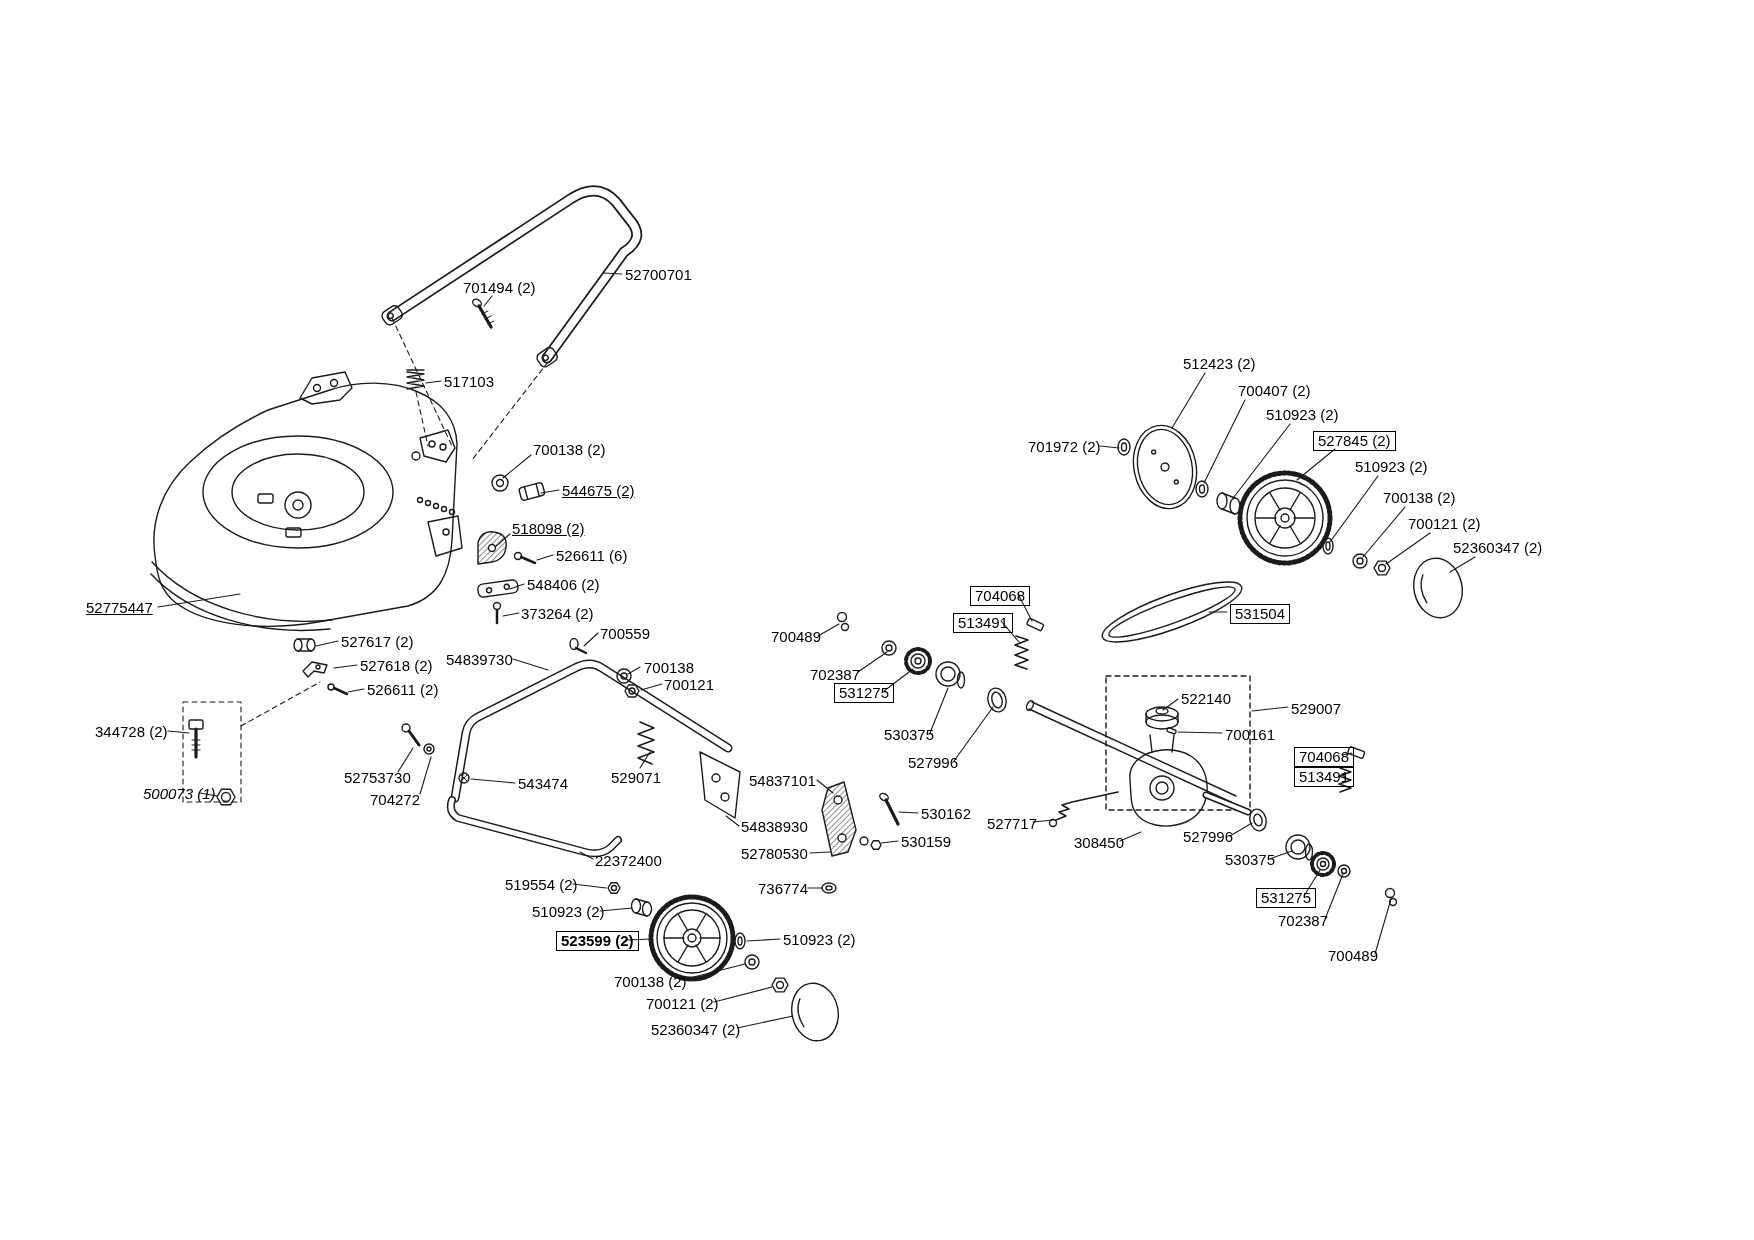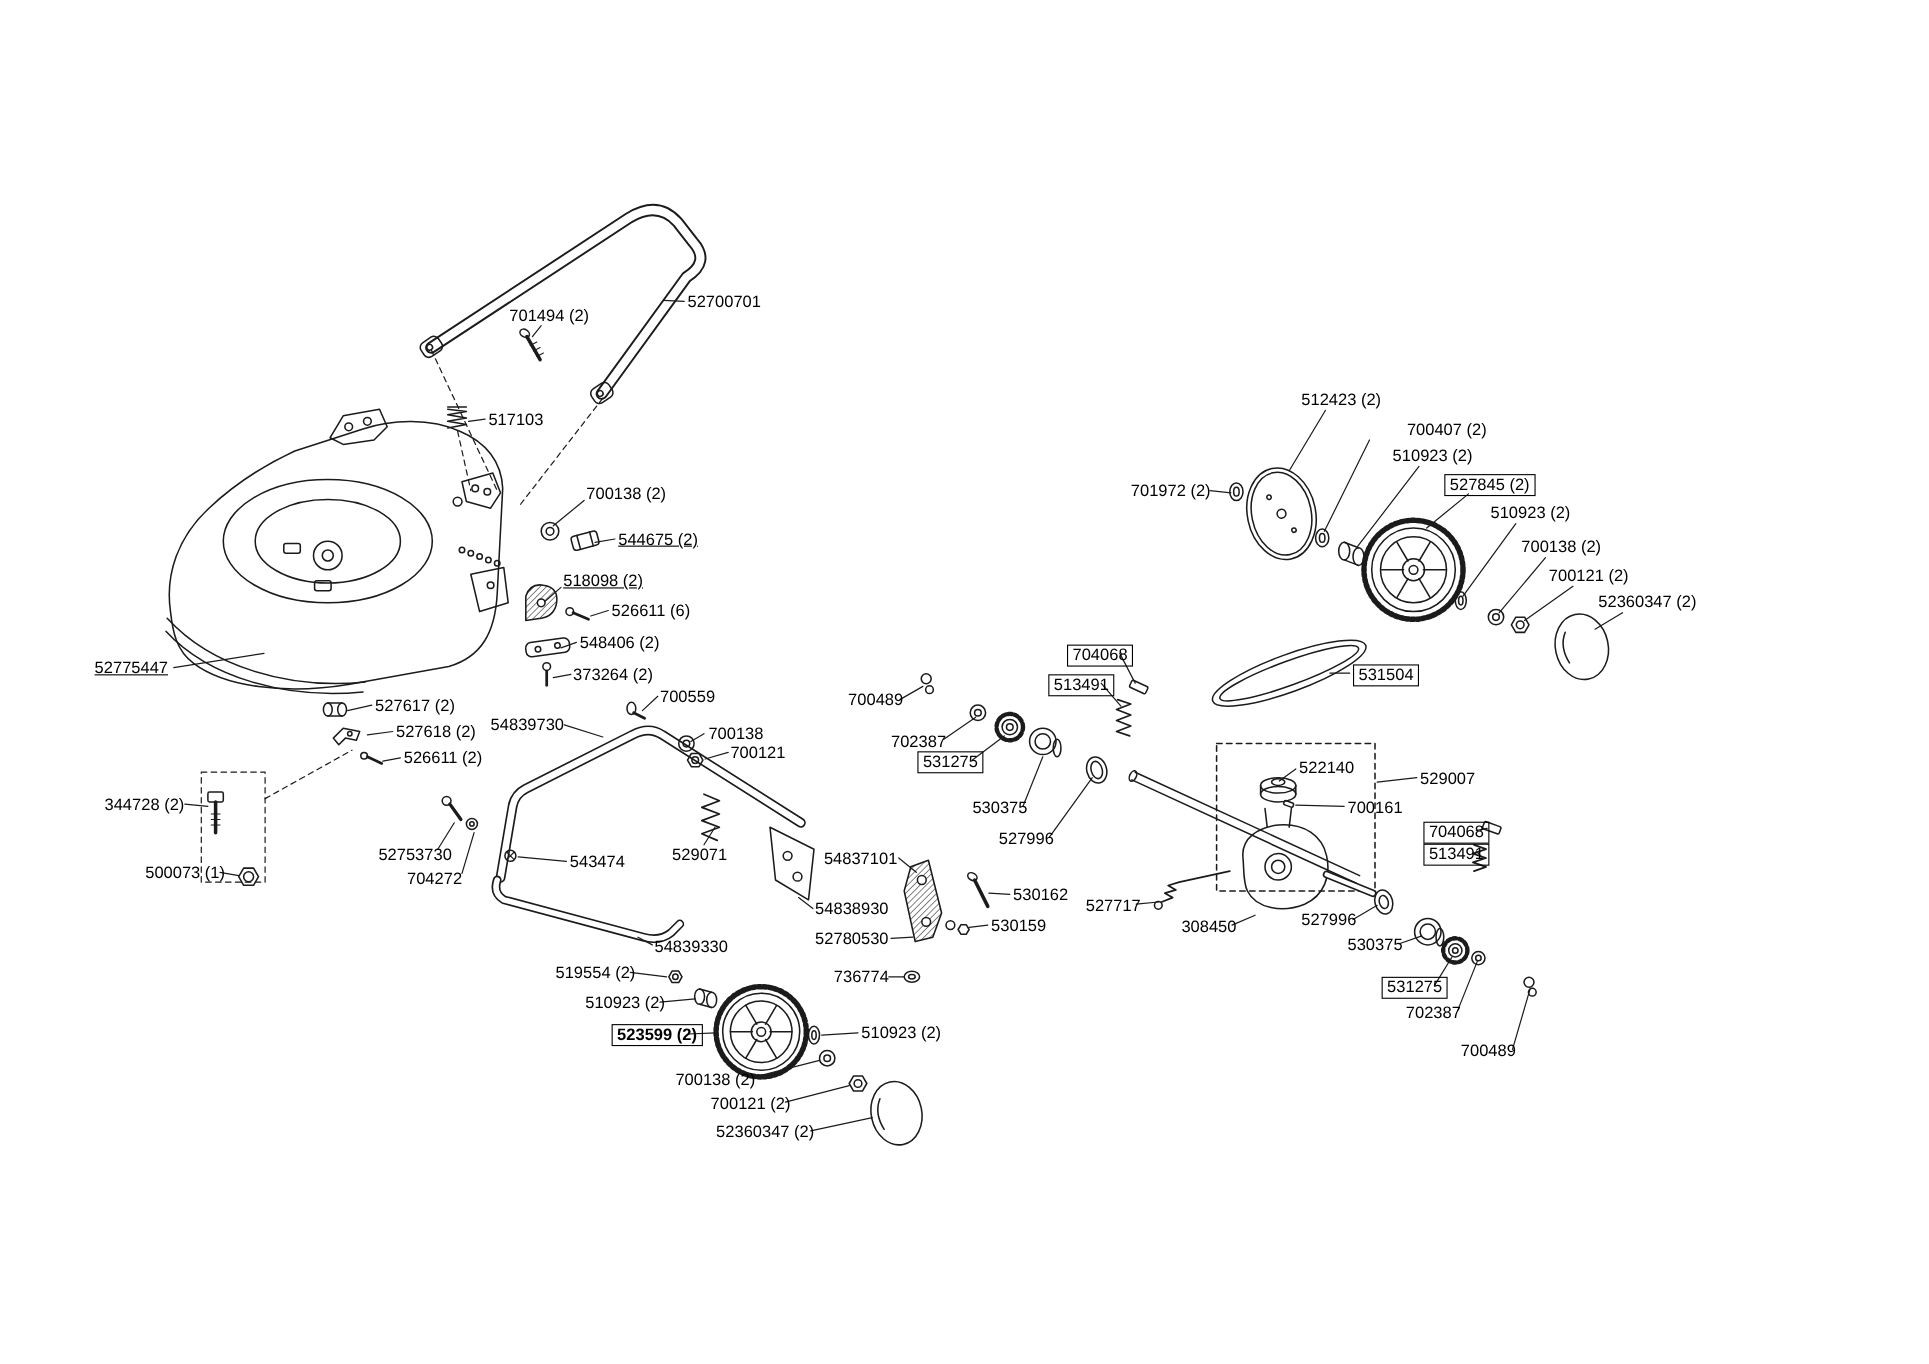--- a/index.html
+++ b/index.html
@@ -451,33 +451,33 @@
       <span class="part-label" style="left: 562px; top: 482px; text-decoration: underline;">544675 (2)</span>
       <span class="part-label" style="left: 512px; top: 520px; text-decoration: underline;">518098 (2)</span>
       <span class="part-label" style="left: 556px; top: 547px;">526611 (6)</span>
       <span class="part-label" style="left: 527px; top: 576px;">548406 (2)</span>
       <span class="part-label" style="left: 521px; top: 605px;">373264 (2)</span>
       <span class="part-label" style="left: 86px; top: 599px; text-decoration: underline;">52775447</span>
       <span class="part-label" style="left: 341px; top: 633px;">527617 (2)</span>
       <span class="part-label" style="left: 360px; top: 657px;">527618 (2)</span>
       <span class="part-label" style="left: 367px; top: 681px;">526611 (2)</span>
       <span class="part-label" style="left: 95px; top: 723px;">344728 (2)</span>
-      <span class="part-label" style="left: 132px; top: 785px;">500073 (1)</span>
+      <span class="part-label" style="left: 143px; top: 785px; font-style: italic;">500073 (1)</span>
       <span class="part-label" style="left: 344px; top: 769px;">52753730</span>
       <span class="part-label" style="left: 370px; top: 791px;">704272</span>
       <span class="part-label" style="left: 518px; top: 775px;">543474</span>
       <span class="part-label" style="left: 611px; top: 769px;">529071</span>
       <span class="part-label" style="left: 446px; top: 651px;">54839730</span>
       <span class="part-label" style="left: 600px; top: 625px;">700559</span>
       <span class="part-label" style="left: 644px; top: 659px;">700138</span>
       <span class="part-label" style="left: 664px; top: 676px;">700121</span>
       <span class="part-label" style="left: 749px; top: 772px;">54837101</span>
       <span class="part-label" style="left: 741px; top: 818px;">54838930</span>
       <span class="part-label" style="left: 741px; top: 845px;">52780530</span>
-      <span class="part-label" style="left: 595px; top: 852px;">54839330</span>
+      <span class="part-label" style="left: 595px; top: 852px;">22372400</span>
       <span class="part-label" style="left: 505px; top: 876px;">519554 (2)</span>
       <span class="part-label" style="left: 532px; top: 903px;">510923 (2)</span>
       <span class="part-label boxed" style="left: 556px; top: 931px; font-weight: bold;">523599 (2)</span>
       <span class="part-label" style="left: 783px; top: 931px;">510923 (2)</span>
       <span class="part-label" style="left: 614px; top: 973px;">700138 (2)</span>
       <span class="part-label" style="left: 646px; top: 995px;">700121 (2)</span>
       <span class="part-label" style="left: 651px; top: 1021px;">52360347 (2)</span>
       <span class="part-label" style="left: 921px; top: 805px;">530162</span>
       <span class="part-label" style="left: 901px; top: 833px;">530159</span>
       <span class="part-label" style="left: 758px; top: 880px;">736774</span>
@@ -494,21 +494,21 @@
       <span class="part-label" style="left: 1291px; top: 700px;">529007</span>
       <span class="part-label" style="left: 1225px; top: 726px;">700161</span>
       <span class="part-label boxed" style="left: 1294px; top: 747px;">704068</span>
       <span class="part-label boxed" style="left: 1294px; top: 767px;">513491</span>
       <span class="part-label" style="left: 1183px; top: 828px;">527996</span>
       <span class="part-label" style="left: 1225px; top: 851px;">530375</span>
       <span class="part-label boxed" style="left: 1256px; top: 888px;">531275</span>
       <span class="part-label" style="left: 1278px; top: 912px;">702387</span>
       <span class="part-label" style="left: 1328px; top: 947px;">700489</span>
       <span class="part-label" style="left: 1183px; top: 355px;">512423 (2)</span>
-      <span class="part-label" style="left: 1279px; top: 382px; text-align: center;">700407 (2)</span>
+      <span class="part-label" style="left: 1238px; top: 382px; text-align: center;">700407 (2)</span>
       <span class="part-label" style="left: 1266px; top: 406px;">510923 (2)</span>
       <span class="part-label" style="left: 1028px; top: 438px;">701972 (2)</span>
       <span class="part-label boxed" style="left: 1313px; top: 431px;">527845 (2)</span>
       <span class="part-label" style="left: 1355px; top: 458px;">510923 (2)</span>
       <span class="part-label" style="left: 1383px; top: 489px;">700138 (2)</span>
       <span class="part-label" style="left: 1408px; top: 515px;">700121 (2)</span>
       <span class="part-label" style="left: 1453px; top: 539px;">52360347 (2)</span>
       <span class="part-label boxed" style="left: 1230px; top: 604px;">531504</span>
     </div>
 

